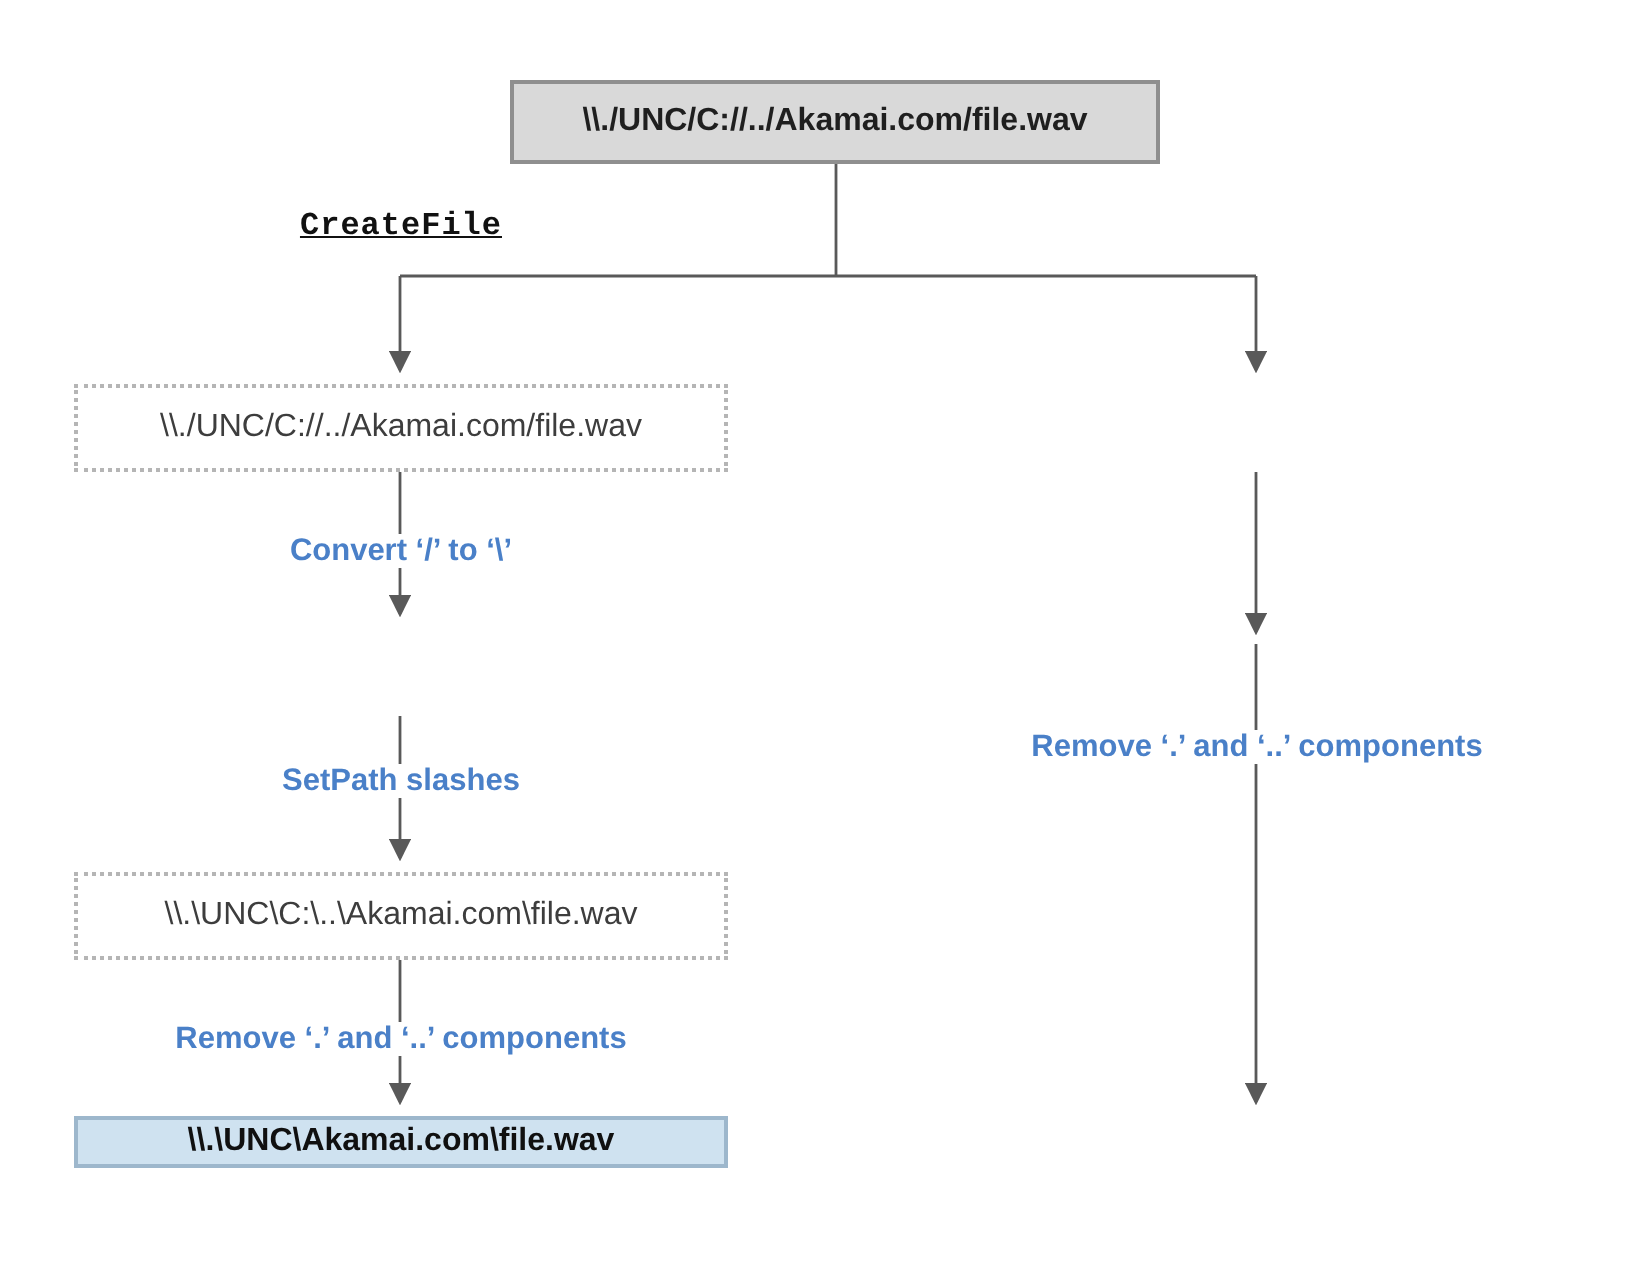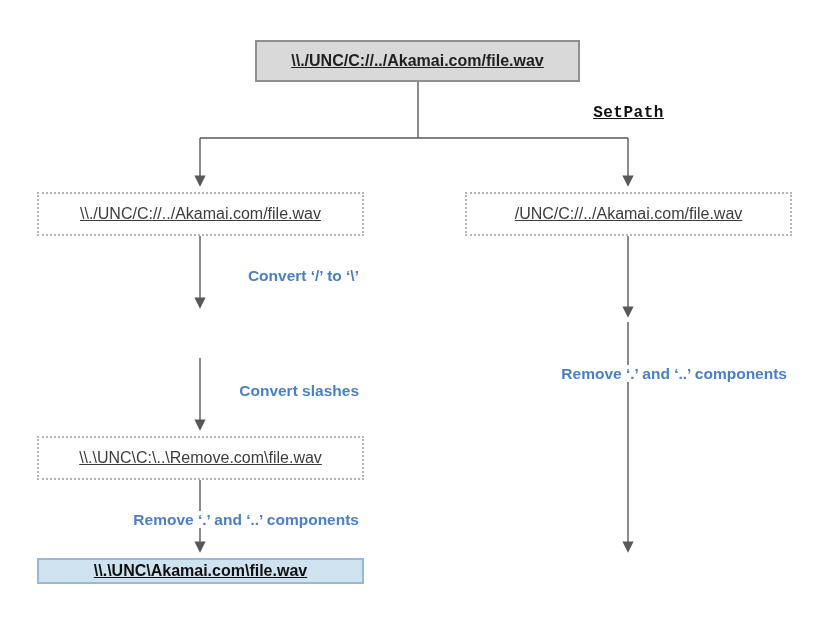--- a/index.html
+++ b/index.html
@@ -9,21 +9,20 @@
     background:#ffffff;
     font-family:"Liberation Sans", sans-serif;
     overflow:hidden;
   }
   svg.connectors { position:absolute; left:0; top:0; width:825px; height:632px; }
   .box {
     position:absolute;
     display:flex; align-items:center; justify-content:center;
     font-size:16px; text-align:left; box-sizing:border-box;
     white-space:nowrap;
-    text-decoration:underline;
   }
   .root-box {
     left:255px; top:40px; width:325px; height:42px;
     background:#d9d9d9; border:2px solid #8f8f8f;
     color:#1f1f1f; font-weight:bold;
   }
   .dotted-box {
     background:#ffffff; border:2px dotted #b5b5b5;
     color:#3d3d3d; font-weight:normal;
     width:327px; height:44px;
@@ -39,21 +38,21 @@
   .r1 { top:192px; }
   .branch-label {
     position:absolute; top:104px; width:327px;
     text-align:center;
     font-family:"Liberation Mono","DejaVu Sans Mono",monospace;
     font-weight:bold; font-size:16px; color:#111111;
     text-decoration:underline;
     letter-spacing:0.5px;
   }
   .op-label {
-    position:absolute; width:327px; text-align:right;
+    position:absolute; width:327px; text-align:center;
     font-size:15.5px; font-weight:bold; color:#4a80c8;
     line-height:20px;
   }
   .op-label span { background:#ffffff; padding:0 5px; }
   .op1 { top:266px; } .op2 { top:381px; } .op3 { top:510px; }
   .opr { top:364px; }
 </style>
 </head>
 <body>
 
@@ -73,41 +72,40 @@
       <path d="M200,236 V307" marker-end="url(#arrow)"></path>
       <path d="M200,358 V429" marker-end="url(#arrow)"></path>
       <path d="M200,480 V551" marker-end="url(#arrow)"></path>
       <path d="M628,236 V316" marker-end="url(#arrow)"></path>
       <path d="M628,322 V551" marker-end="url(#arrow)"></path>
     </g>
   </svg>
 
   <div class="box root-box">\\./UNC/C://../Akamai.com/file.wav</div>
 
-  <div class="branch-label col-right">SetPath</div>
+  <div class="branch-label col-left">CreateFile</div>
 
   <div class="box dotted-box col-left l1">\\./UNC/C://../Akamai.com/file.wav</div>
 
   <div class="op-label col-left op1">
     <span>Convert ‘/’ to ‘\’</span>
   </div>
 
 
   <div class="op-label col-left op2">
-    <span>Convert slashes</span>
+    <span>SetPath slashes</span>
   </div>
 
-  <div class="box dotted-box col-left l3">\\.\UNC\C:\..\Remove.com\file.wav</div>
+  <div class="box dotted-box col-left l3">\\.\UNC\C:\..\Akamai.com\file.wav</div>
 
   <div class="op-label col-left op3">
     <span>Remove ‘.’ and ‘..’ components</span>
   </div>
 
   <div class="box final-box col-left">\\.\UNC\Akamai.com\file.wav</div>
 
-  <div class="box dotted-box col-right r1">/UNC/C://../Akamai.com/file.wav</div>
 
   <div class="op-label col-right opr">
     <span>Remove ‘.’ and ‘..’ components</span>
   </div>
 
 
 </div>
 
 </body></html>

